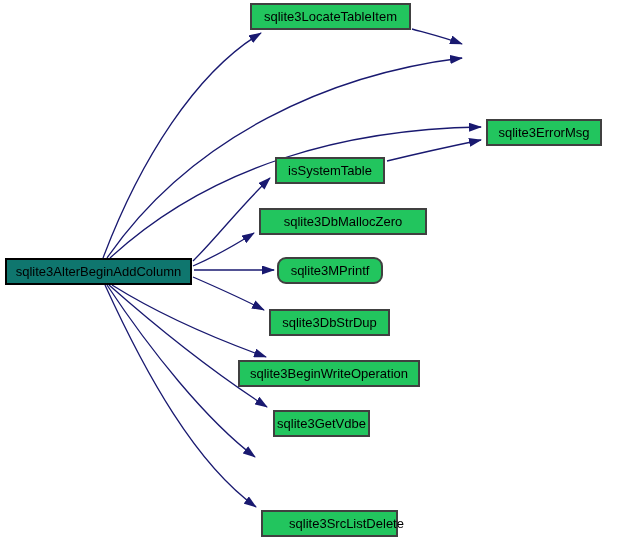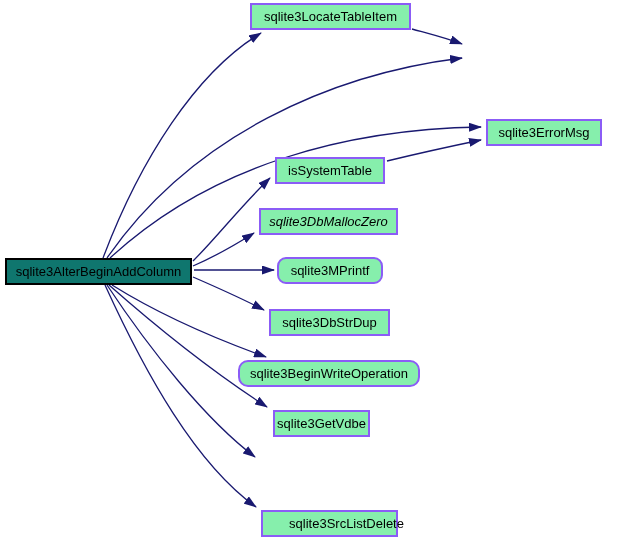--- a/index.html
+++ b/index.html
@@ -25,22 +25,22 @@
   .node {
     position: absolute;
     box-sizing: border-box;
     height: 27px;
     display: flex;
     align-items: center;
     justify-content: center;
     font-size: 13px;
     color: #000000;
     white-space: nowrap;
-    background: #86efac;
-    border: 2px solid #8b5cf6;
+    background: #22c55e;
+    border: 2px solid #404040;
     cursor: pointer;
   }
   .node.root {
     background: #0f766e;
     border: 2px solid #000000;
     cursor: default;
   }
 </style>
 </head>
 <body>
@@ -72,26 +72,26 @@
 
   <div class="node root" style="left:5px; top:258px; width:187px;">sqlite3AlterBeginAddColumn</div>
 
   <div class="node" style="left:250px; top:3px; width:161px;">sqlite3LocateTableItem</div>
 
 
   <div class="node" style="left:486px; top:119px; width:116px;">sqlite3ErrorMsg</div>
 
   <div class="node" style="left:275px; top:157px; width:110px;">isSystemTable</div>
 
-  <div class="node" style="left:259px; top:208px; width:139px;font-style:italic;">sqlite3DbMallocZero</div>
+  <div class="node" style="left:259px; top:208px; width:168px;">sqlite3DbMallocZero</div>
 
   <div class="node" style="left:277px; top:257px; width:106px;border-radius:9px;">sqlite3MPrintf</div>
 
   <div class="node" style="left:269px; top:309px; width:121px;">sqlite3DbStrDup</div>
 
-  <div class="node" style="left:238px; top:360px; width:182px;border-radius:10px;">sqlite3BeginWriteOperation</div>
+  <div class="node" style="left:238px; top:360px; width:182px;">sqlite3BeginWriteOperation</div>
 
   <div class="node" style="left:273px; top:410px; width:97px;">sqlite3GetVdbe</div>
 
 
   <div class="node" style="left:261px; top:510px; width:137px;padding-left:34px;">sqlite3SrcListDelete</div>
 
 </div>
 
 </body></html>

